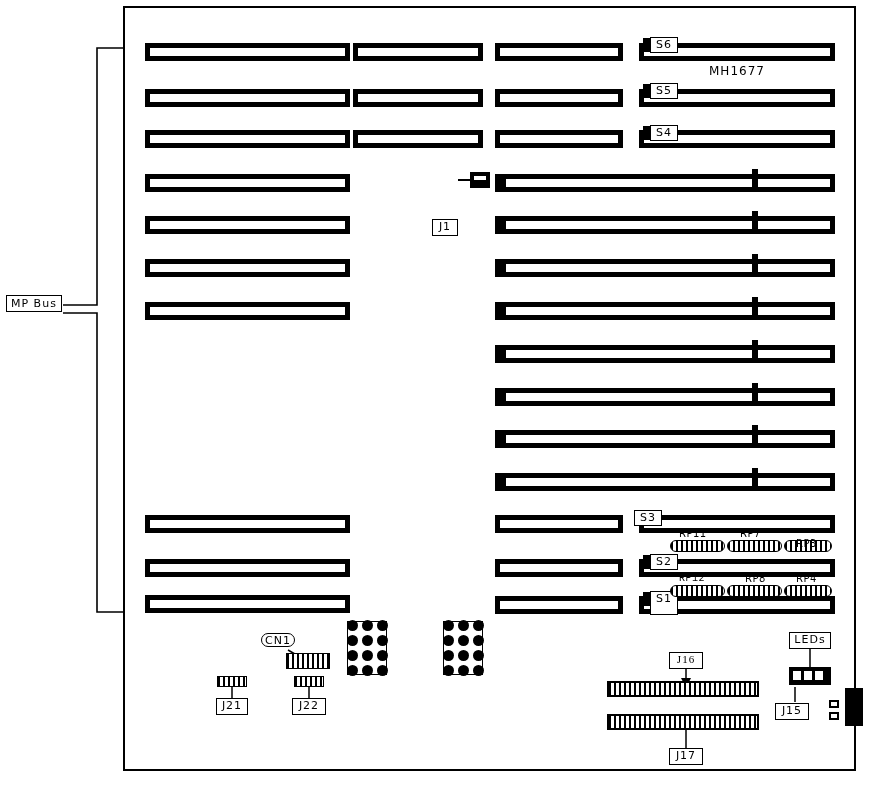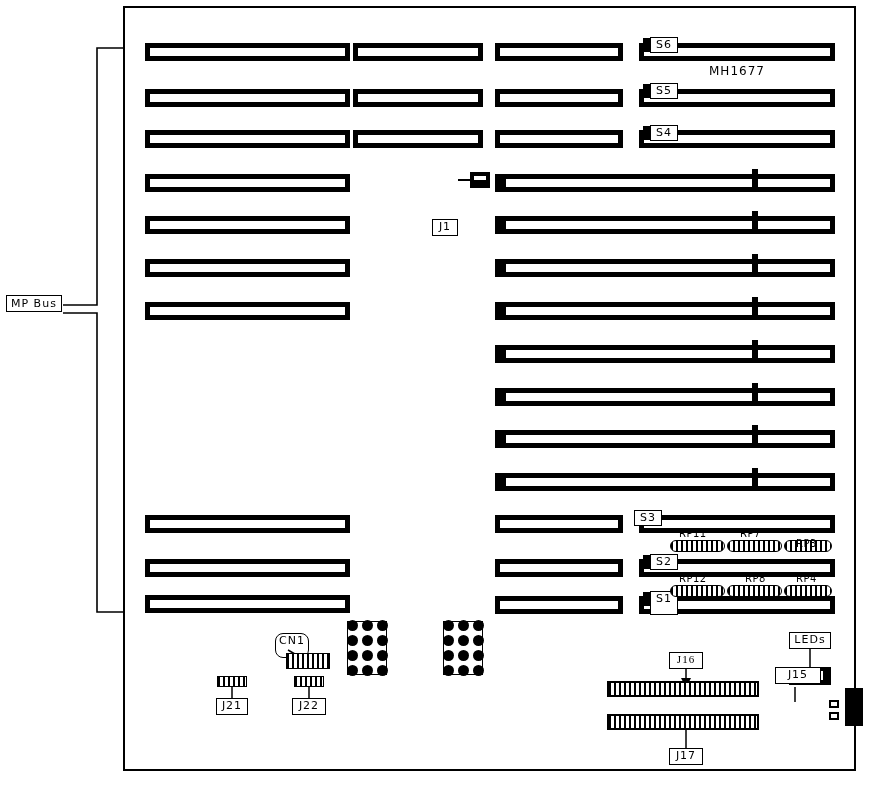--- a/index.html
+++ b/index.html
@@ -242,21 +242,21 @@
   <div class="rp" style="left:670px; top:540px; width:55px;"></div>
   <div class="rp" style="left:727px; top:540px; width:55px;"></div>
   <div class="rp" style="left:784px; top:540px; width:48px;"></div>
   <div class="rp-label" style="left:679px; top:528px;">RP11</div>
   <div class="rp-label" style="left:740px; top:528px;">RP7</div>
   <div class="rp-label" style="left:796px; top:528px;margin-top:10px;">RP3</div>
 
   <div class="rp" style="left:670px; top:585px; width:55px;"></div>
   <div class="rp" style="left:727px; top:585px; width:55px;"></div>
   <div class="rp" style="left:784px; top:585px; width:48px;"></div>
-  <div class="rp-label" style="left:679px; top:573px;">RP12</div>
+  <div class="rp-label" style="left:679px; top:573px;font-family:Liberation Mono, monospace;">RP12</div>
   <div class="rp-label" style="left:745px; top:573px;">RP8</div>
   <div class="rp-label" style="left:796px; top:573px;">RP4</div>
 
   <div class="pingrid" style="left:347px; top:621px; width:40px; height:54px; grid-template-columns:repeat(3,11px); grid-template-rows:repeat(4,11px);">
     <i></i>
       <i></i>
       <i></i>
       <i></i>
       <i></i>
       <i></i>
@@ -275,21 +275,21 @@
       <i></i>
       <i></i>
       <i></i>
       <i></i>
       <i></i>
       <i></i>
       <i></i>
       <i></i>
   </div>
 
-  <div class="tag" style="left:275px; top:633px; width:34px; height:25px;border-radius:8px;">CN1</div>
+  <div class="tag" style="left:261px; top:633px; width:34px; height:14px;border-radius:8px;">CN1</div>
   <svg class="lines">
     <line x1="288" y1="650" x2="300" y2="657" stroke="#000" stroke-width="1.5"></line>
   </svg>
   <div class="smallconn" style="left:286px; top:653px; width:44px; height:16px;"></div>
 
   <div class="smallconn" style="left:217px; top:676px; width:30px; height:11px;"></div>
   <svg class="lines">
     <line x1="232" y1="687" x2="232" y2="698" stroke="#000" stroke-width="1.5"></line>
   </svg>
   <div class="tag" style="left:216px; top:698px; width:32px; height:17px;">J21</div>
@@ -319,19 +319,19 @@
   </svg>
   <div class="ledblock" style="left:789px; top:667px; width:42px; height:18px;">
     <i style="left:4px;"></i>
       <i style="left:15px;"></i>
       <i style="left:26px;"></i>
   </div>
 
   <svg class="lines">
     <line x1="795" y1="687" x2="795" y2="702" stroke="#000" stroke-width="1.5"></line>
   </svg>
-  <div class="tag" style="left:775px; top:667px; width:46px; height:17px;">J15</div>
+  <div class="tag" style="left:775px; top:703px; width:34px; height:17px;">J15</div>
 
   <div class="blk" style="left:845px; top:688px; width:18px; height:38px;"></div>
   <div class="bracket" style="left:829px; top:700px; width:10px; height:8px;"></div>
   <div class="bracket" style="left:829px; top:712px; width:10px; height:8px;"></div>
 
 </div>
 
 </body></html>

